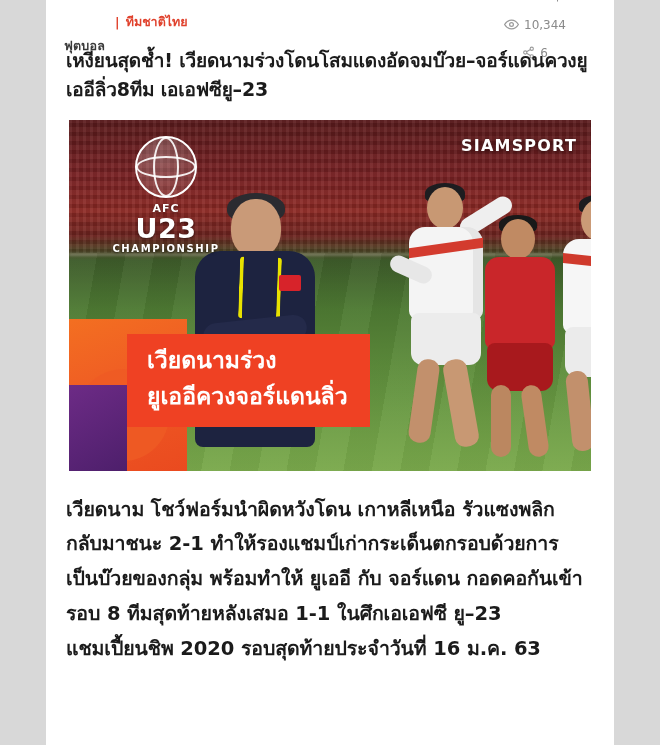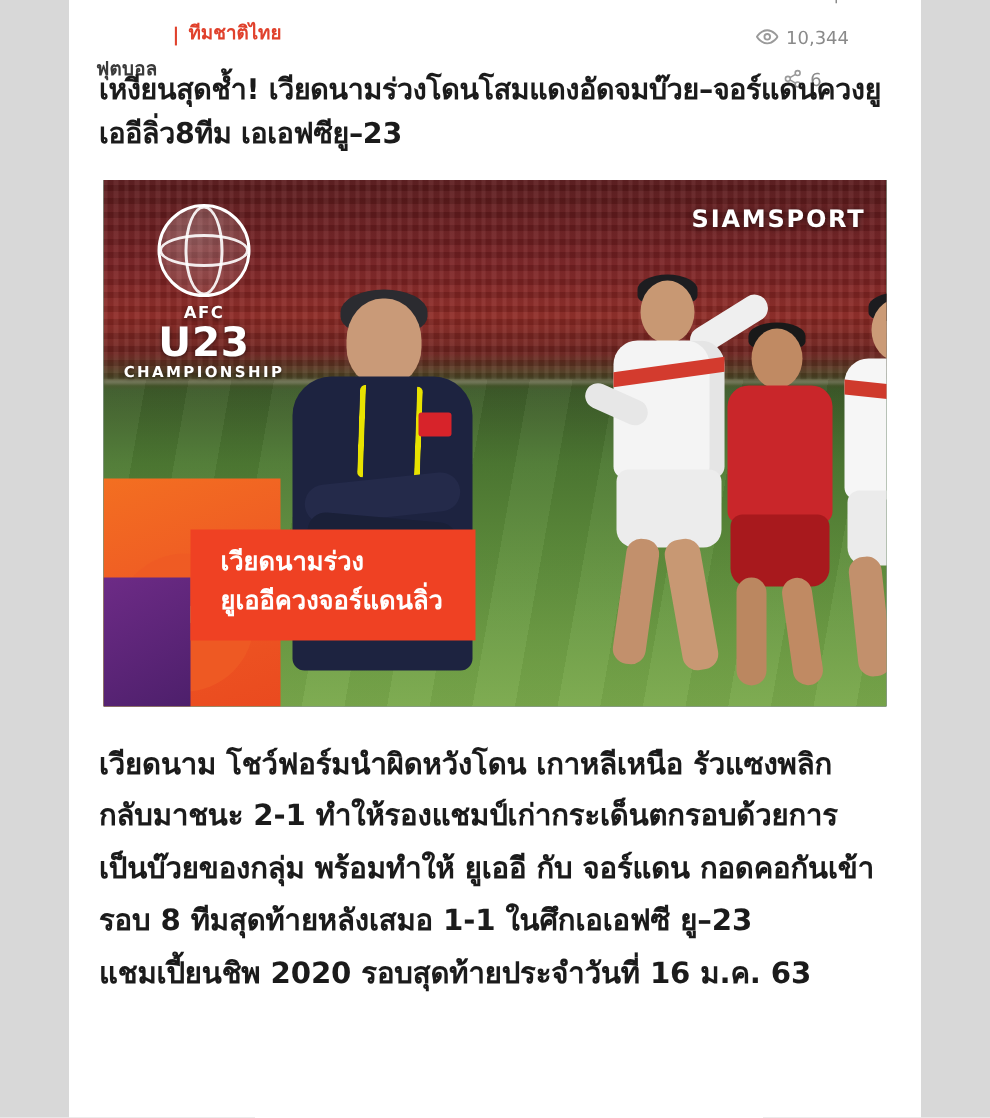--- a/index.html
+++ b/index.html
@@ -301,21 +301,21 @@
     width: 20px; height: 72px; background: #bb8760; border-radius: 10px;
   }
   .fig-r1 .leg2, .fig-r2 .leg2 {
     position: absolute; left: 52px; top: 166px;
     width: 20px; height: 72px; background: #c08a63; border-radius: 10px; transform: rotate(-8deg);
   }
 
   
   .afc-logo {
     position: absolute;
-    left: 8px;
+    left: 38px;
     top: 16px;
     width: 118px;
     text-align: center;
     color: #ffffff;
     text-shadow: 0 1px 3px rgba(0,0,0,0.55);
   }
   .afc-globe {
     width: 58px;
     height: 58px;
     margin: 0 auto 4px auto;
@@ -383,21 +383,21 @@
   }
 
   
   .caption {
     position: absolute;
     left: 58px;
     bottom: 44px;
     background: #ef4123;
     color: #ffffff;
     padding: 9px 22px 12px 20px;
-    font-size: 17px;
+    font-size: 23px;
     font-weight: bold;
     line-height: 1.55;
     max-width: 300px;
   }
   .caption .l2 { display: block; }
 
   
   .body-text {
     padding: 22px 26px 30px 20px;
     font-size: 19.5px;

